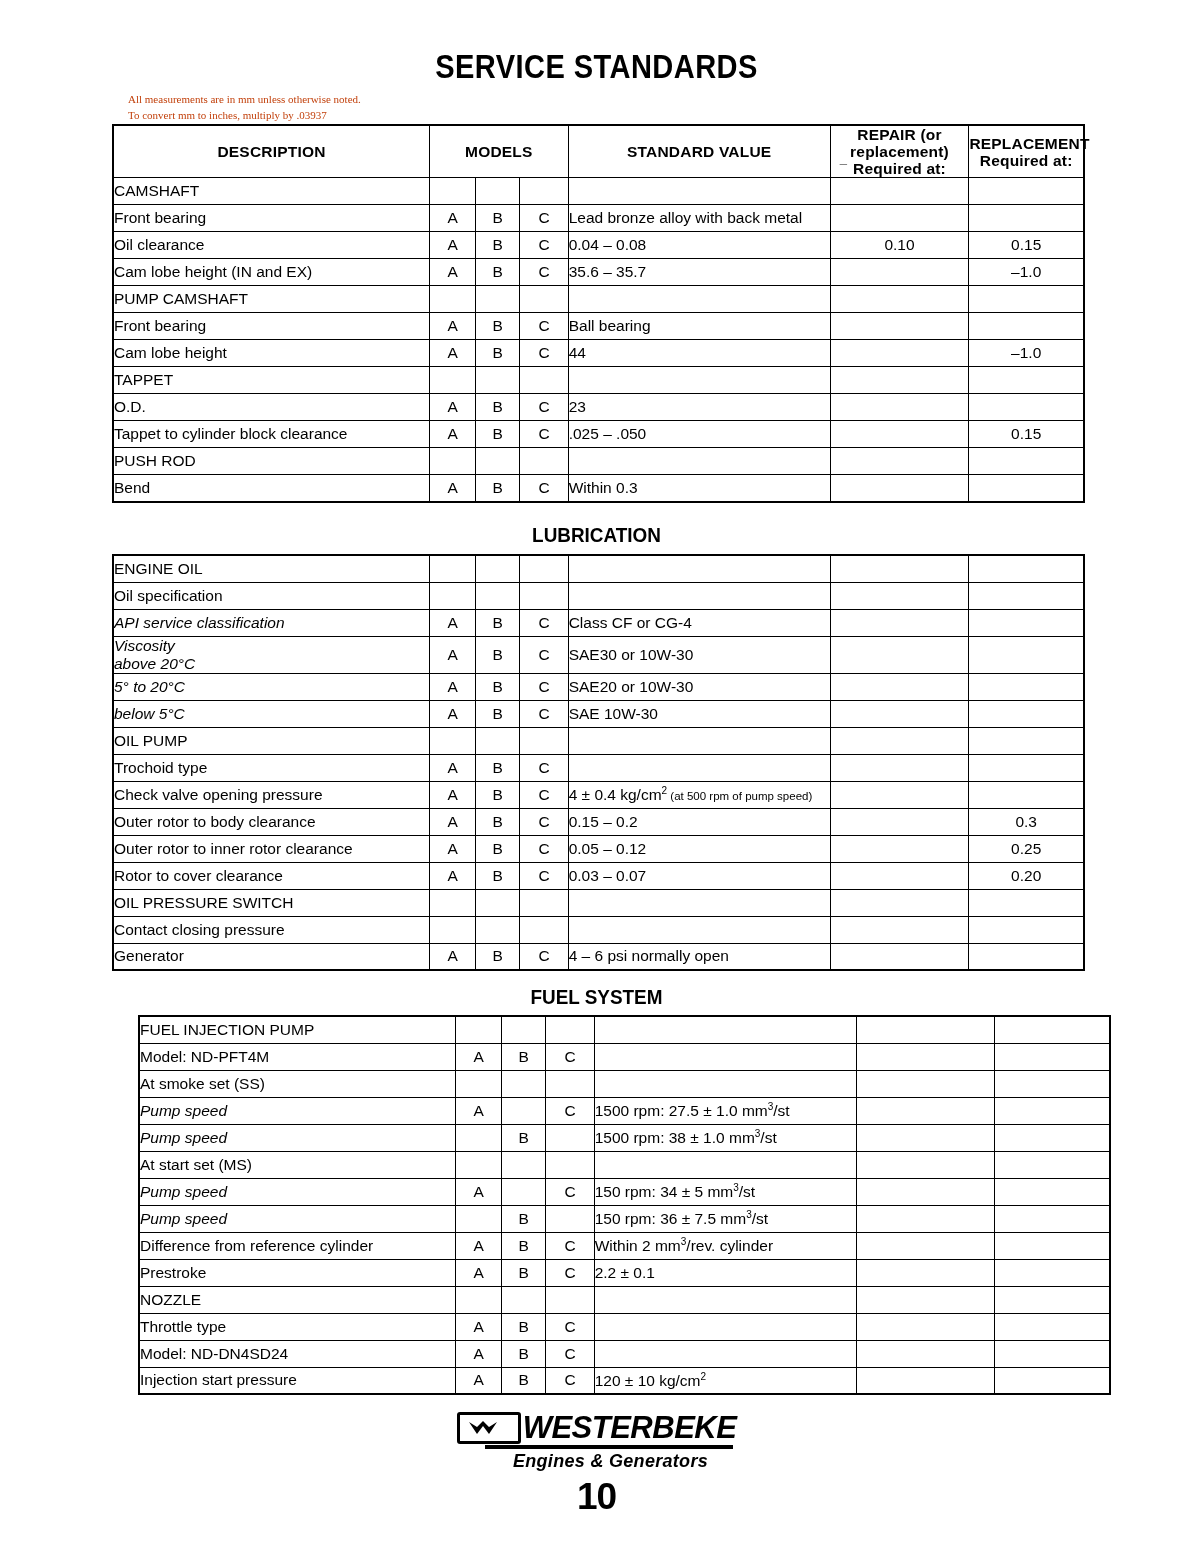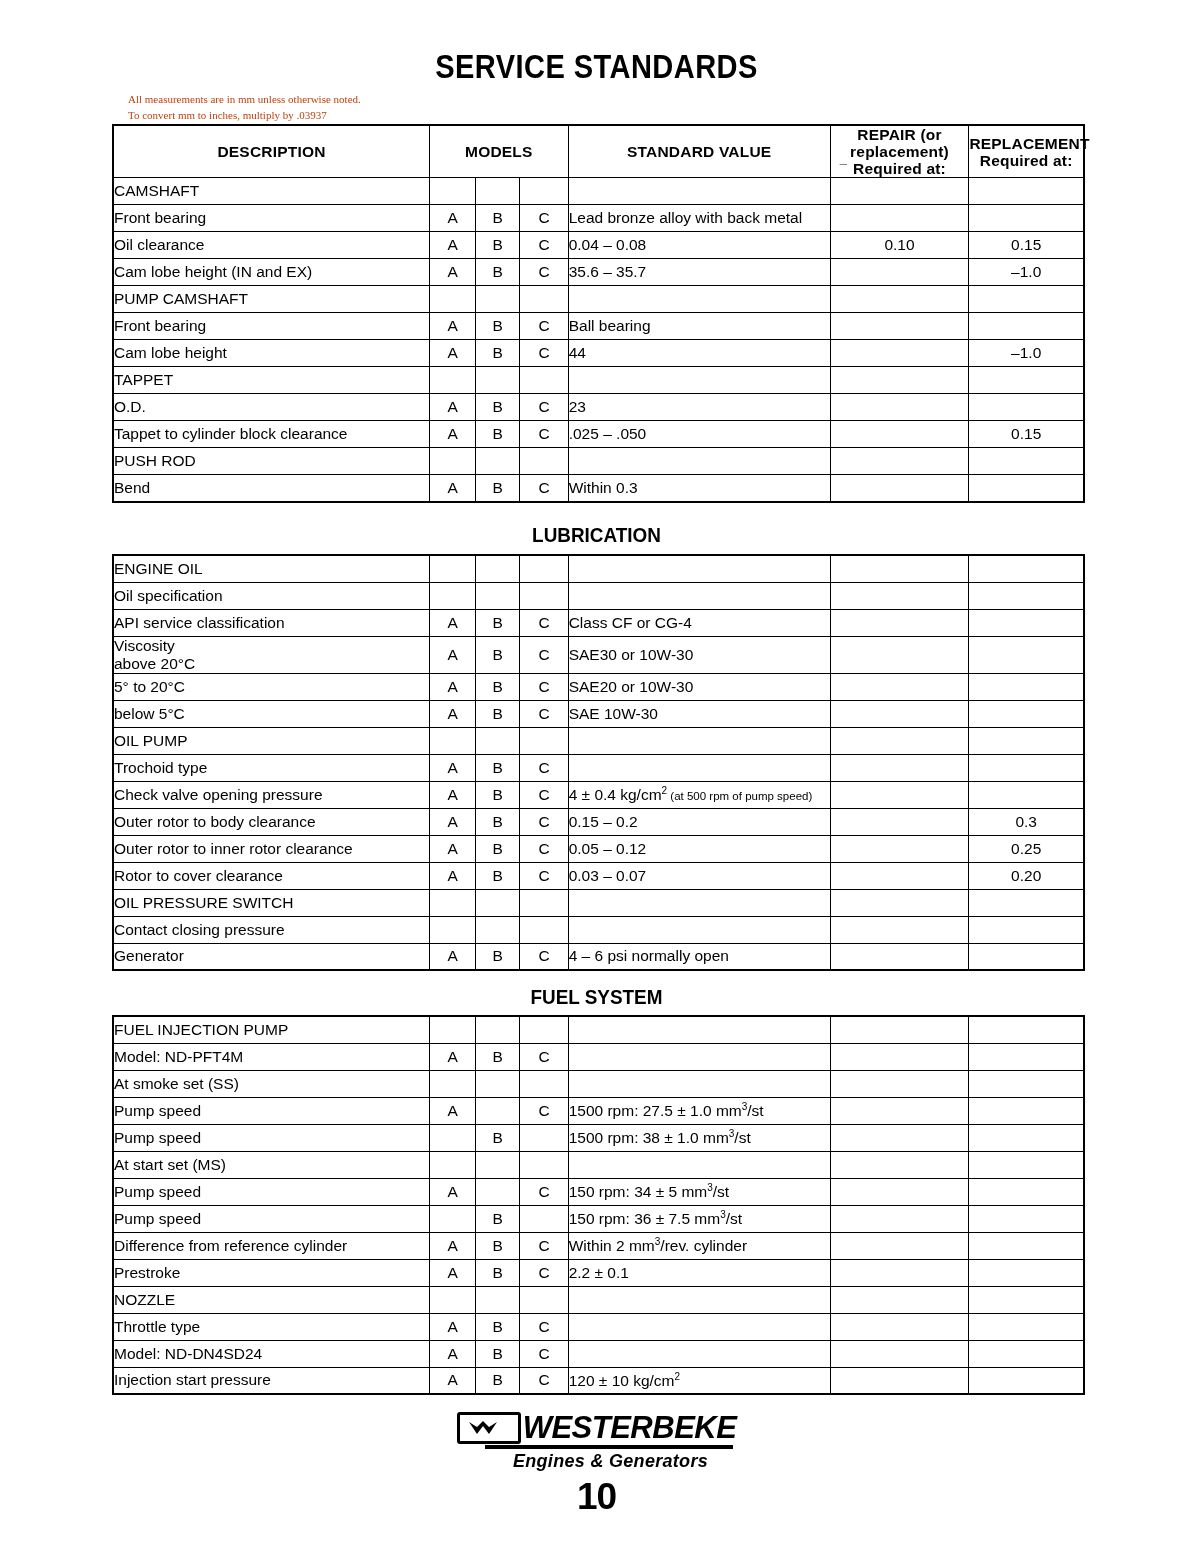--- a/index.html
+++ b/index.html
@@ -94,21 +94,21 @@
   .c-a { width: 45px; }
   .c-b { width: 43px; }
   .c-c { width: 47px; }
   .c-std { width: 255px; }
   .c-rep { width: 135px; text-align: center; }
   .c-rpl { width: 112px; text-align: center; }
 
   .desc-cell { padding-left: 9px; }
   .lvl0 { padding-left: 12px; font-weight: bold; }
   .lvl1 { padding-left: 28px; }
-  .lvl2 { padding-left: 46px; }
+  .lvl2 { padding-left: 46px; font-style: italic; }
   .std-cell { padding-left: 7px; text-align: left; }
 
   .hdr-row th { height: 66px; padding: 2px 3px; line-height: 17px; }
   .hdr-repair { position: relative; }
   .hdr-repair .dash {
     position: absolute;
     left: 9px;
     top: 50%;
     transform: translateY(-2px);
     font-size: 13px;
@@ -493,21 +493,21 @@
           <td class="c-c">C</td>
           <td class="std-cell">4 – 6 psi normally open</td>
           <td class="c-rep"></td>
           <td class="c-rpl"></td>
         </tr>
       </tbody>
   </table>
 
   <div class="section-heading" id="heading-fuel">FUEL SYSTEM</div>
 
-  <table class="svc" id="table-fuel-system" style="top:1015px;">
+  <table class="svc" id="table-fuel-system" style="top:1015px;margin-left:26px;">
     <colgroup>
       <col class="c-desc">
         <col class="c-a">
         <col class="c-b">
         <col class="c-c">
       <col class="c-std">
         <col class="c-rep">
         <col class="c-rpl">
     </colgroup>
     <tbody>

